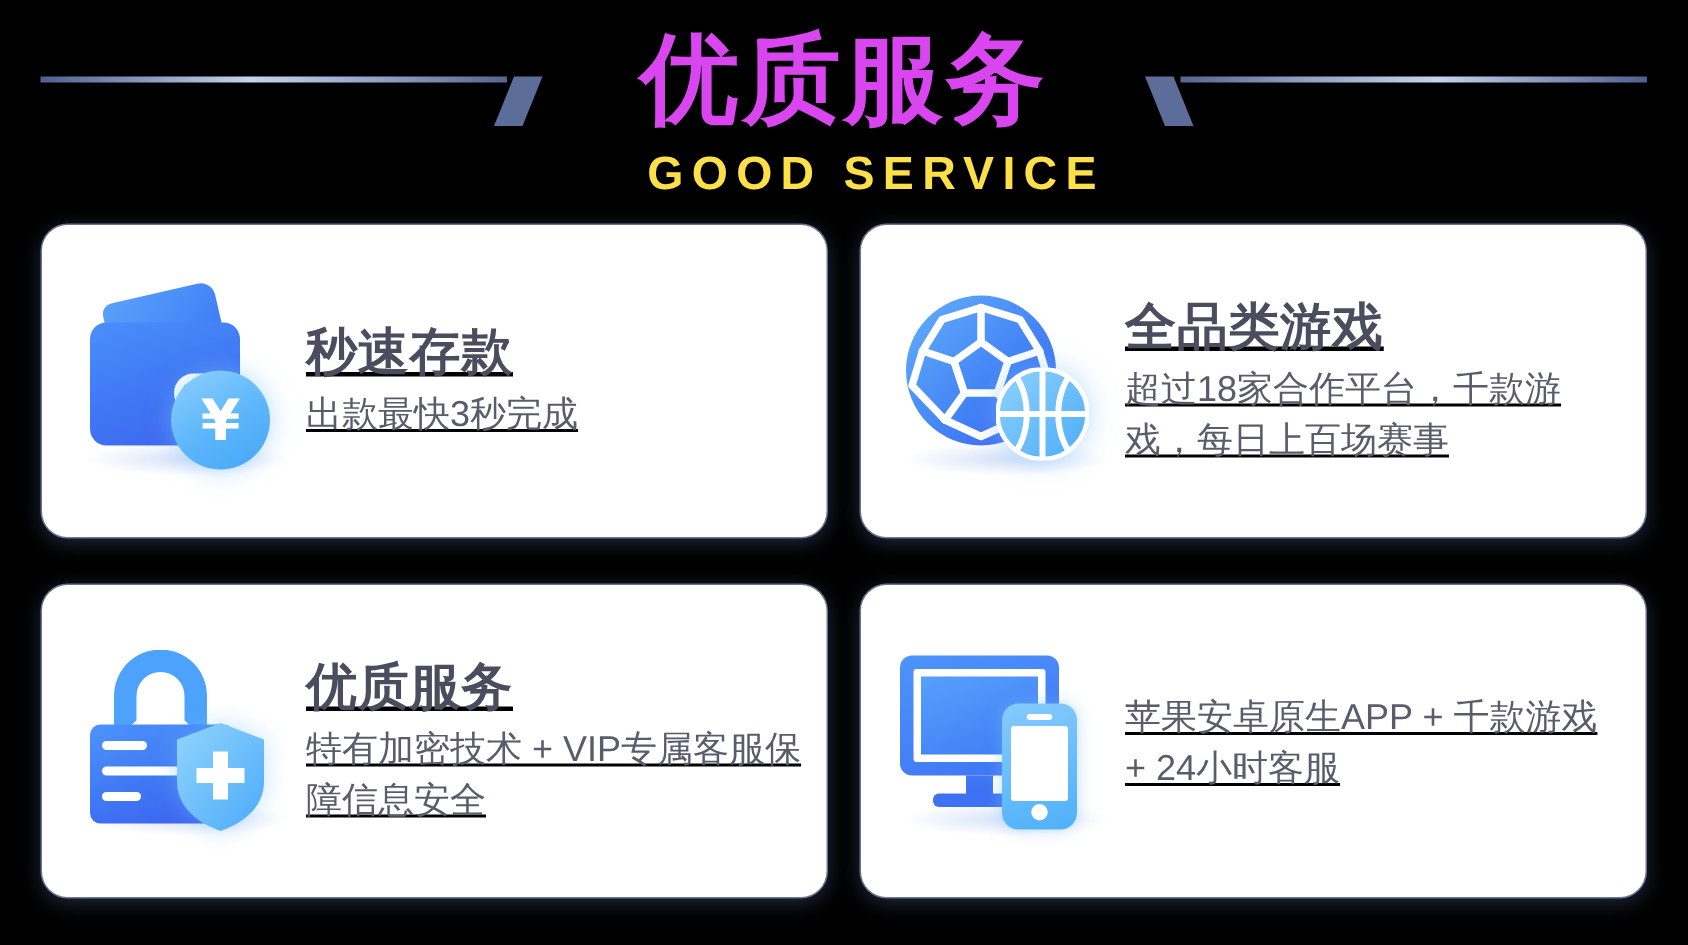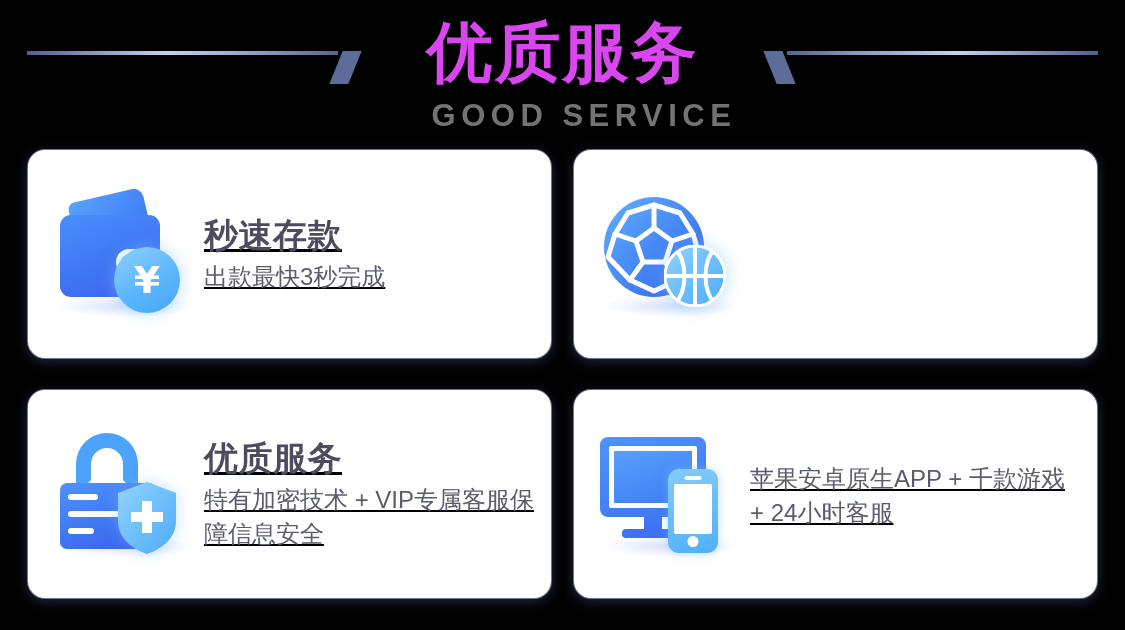--- a/index.html
+++ b/index.html
@@ -62,21 +62,21 @@
 
   .hdr-sub {
     position: absolute;
     left: 0;
     top: 99px;
     width: 1125px;
     text-align: center;
     font-size: 31px;
     line-height: 34px;
     font-weight: bold;
-    color: #737373;
+    color: #fde047;
     letter-spacing: 5.5px;
     padding-left: 43px;
   }
 
   
   .grid {
     position: absolute;
     left: 28px;
     top: 150px;
     width: 1069px;
@@ -403,20 +403,24 @@
         <circle cx="31" cy="31" r="30" fill="url(#gBk)"></circle>
         <g clip-path="url(#cBk)" fill="none" stroke="#ffffff" stroke-width="4">
           <line x1="31" y1="0" x2="31" y2="62"></line>
           <line x1="0" y1="31" x2="62" y2="31"></line>
           <path d="M10,2 C24,16 24,46 10,60"></path>
           <path d="M52,2 C38,16 38,46 52,60"></path>
         </g>
         <circle cx="31" cy="31" r="30" fill="none" stroke="#ffffff" stroke-width="3"></circle>
       </svg>
     </div>
+    <div class="card-text">
+      <div class="card-title">全品类游戏</div>
+      <div class="card-desc">超过18家合作平台，千款游戏，每日上百场赛事</div>
+    </div>
   </div>
 
   <div class="card">
     <div class="card-icon">
       <div class="icon-glow"></div>
       <div class="lock-shackle"></div>
       <div class="lock-body">
         <i></i>
         <i></i>
         <i></i>

